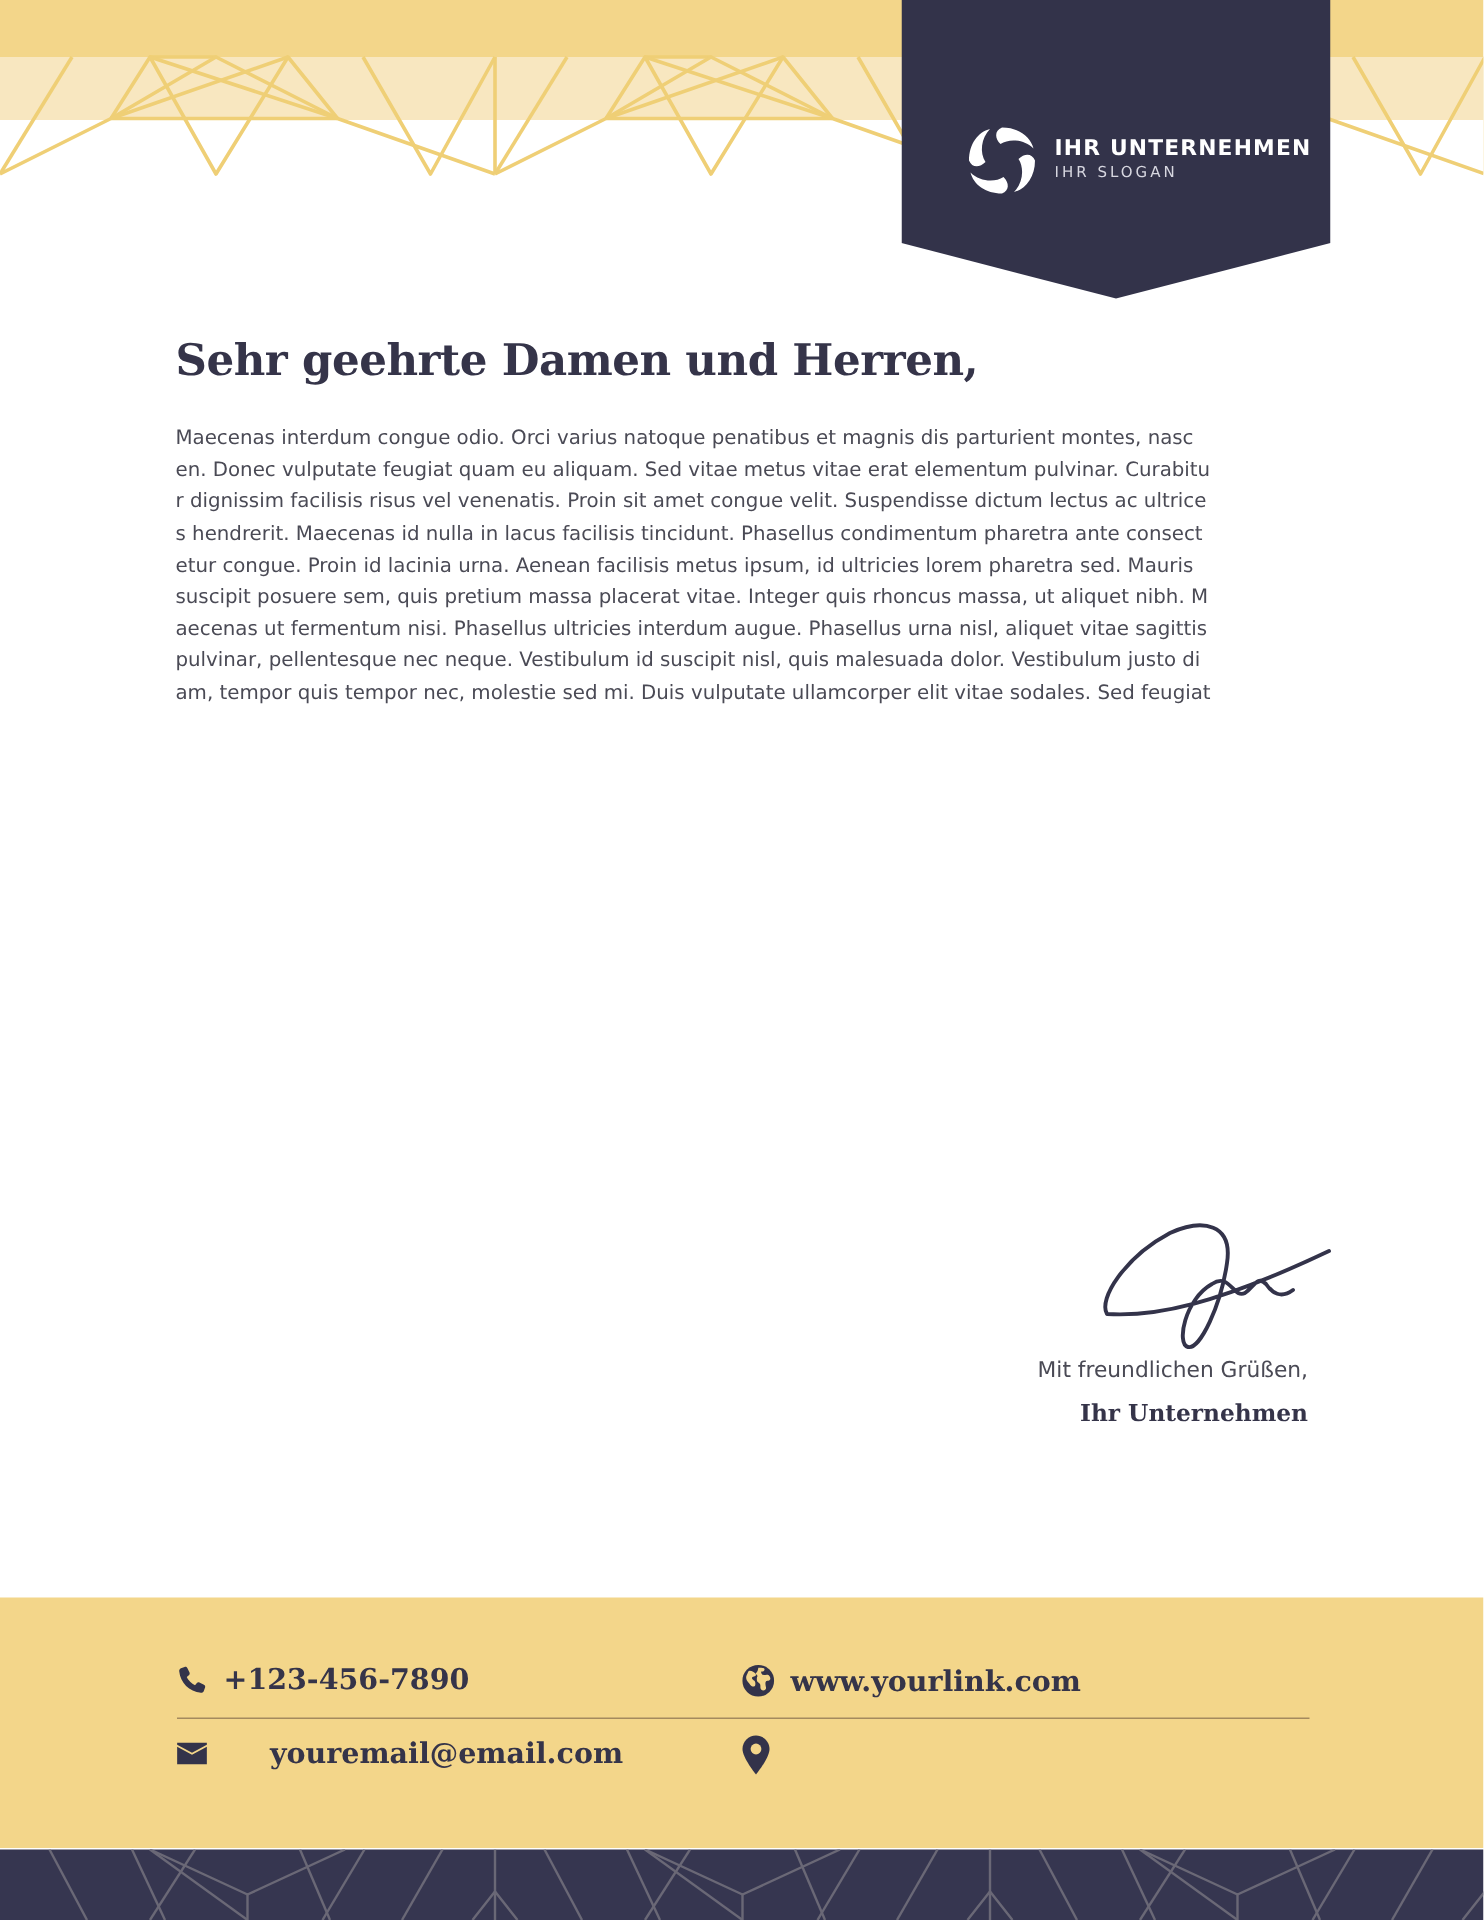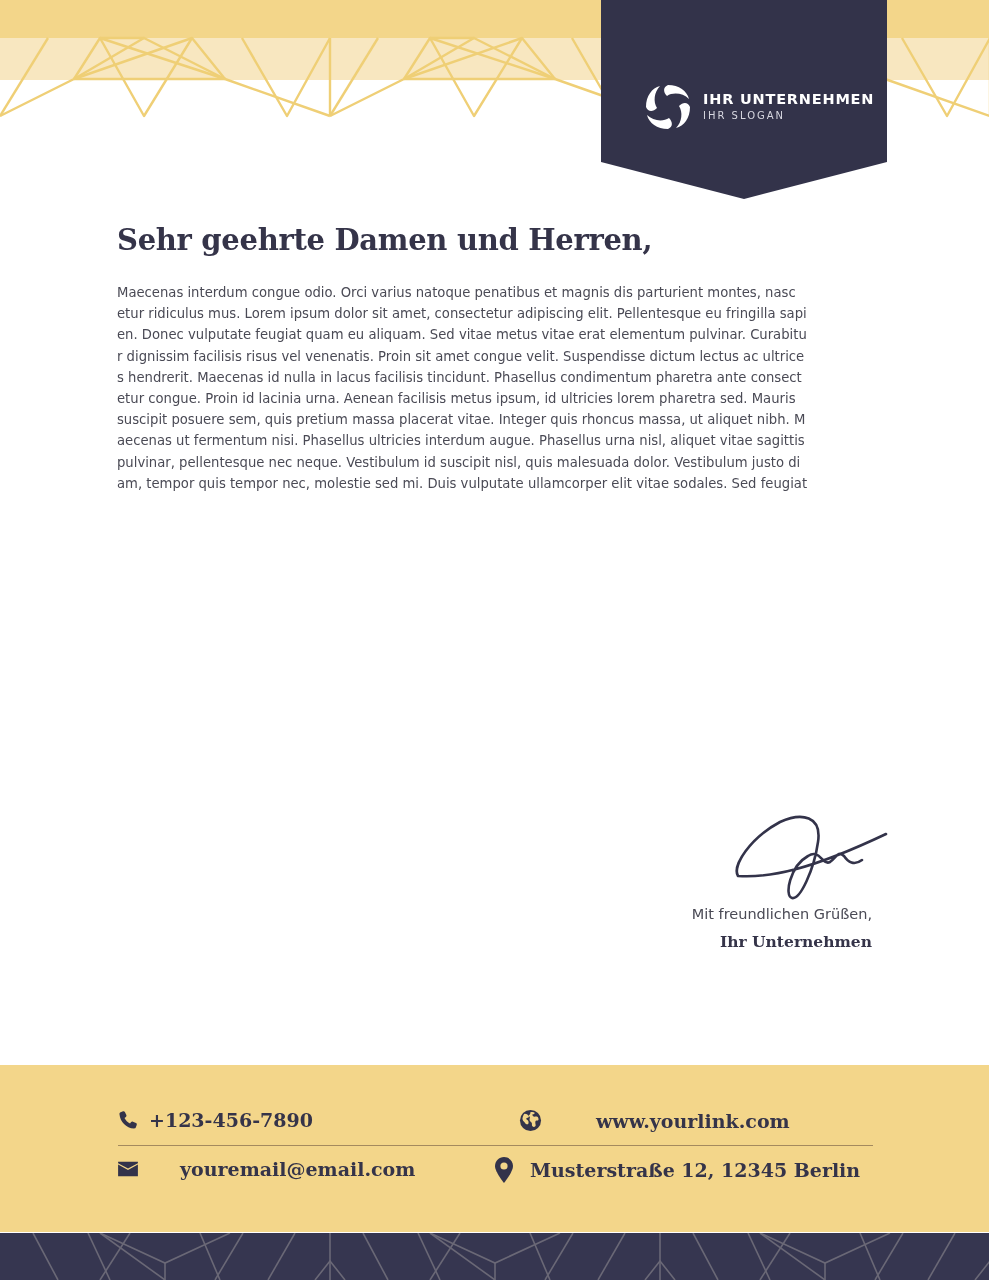--- a/index.html
+++ b/index.html
@@ -17,21 +17,21 @@
   .body-text { position:absolute; left:117px; top:282px; width:760px; font-family:"DejaVu Sans", sans-serif; font-size:13.2px; line-height:21.2px; color:#4a4a55; margin:0; }
   .body-text div { white-space:nowrap; }
   .signature { position:absolute; left:730px; top:808px; width:160px; height:100px; }
   .closing { position:absolute; right:117px; top:906px; font-family:"DejaVu Sans", sans-serif; font-size:14.5px; color:#4a4a55; }
   .signer { position:absolute; right:117px; top:932px; font-family:"DejaVu Serif", serif; font-weight:bold; font-size:15.5px; color:#353449; text-align:right; }
   .footer { position:absolute; left:0; top:1065px; width:989px; height:167px; background:#f3d68a; }
   .footer-divider { position:absolute; left:118px; top:1145px; width:755px; height:1px; background:#a48a5e; }
   .contact { position:absolute; display:flex; align-items:center; font-family:"DejaVu Serif", serif; font-weight:bold; font-size:19px; color:#353449; }
   .contact svg { flex:none; }
   .c-phone { left:117px; top:1109px; }
-  .c-web { left:519px; top:1109px;gap:44px; }
+  .c-web { left:494px; top:1109px; }
   .c-mail { left:117px; top:1158px;gap:28px; }
   .c-addr { left:494px; top:1156px; }
   .contact span.txt { margin-left:10px; }
   .bottom-band { position:absolute; left:0; top:1233px; width:989px; height:47px; background:#363650; }
   .bottom-pattern { position:absolute; left:0; top:1233px; width:989px; height:47px; }
 </style>
 </head>
 <body>
 
 <div class="header-band"></div>
@@ -70,21 +70,20 @@
   </svg>
   <div class="logo-text">
     <div class="company">IHR UNTERNEHMEN</div>
     <div class="slogan">IHR SLOGAN</div>
   </div>
 </div>
 
 <h1 class="greeting">Sehr geehrte Damen und Herren,</h1>
 <div class="body-text">
   <div>Maecenas interdum congue odio. Orci varius natoque penatibus et magnis dis parturient montes, nasc</div>
-  <div>etur ridiculus mus. Lorem ipsum dolor sit amet, consectetur adipiscing elit. Pellentesque eu fringilla sapi</div>
   <div>en. Donec vulputate feugiat quam eu aliquam. Sed vitae metus vitae erat elementum pulvinar. Curabitu</div>
   <div>r dignissim facilisis risus vel venenatis. Proin sit amet congue velit. Suspendisse dictum lectus ac ultrice</div>
   <div>s hendrerit. Maecenas id nulla in lacus facilisis tincidunt. Phasellus condimentum pharetra ante consect</div>
   <div>etur congue. Proin id lacinia urna. Aenean facilisis metus ipsum, id ultricies lorem pharetra sed.   Mauris</div>
   <div>suscipit posuere sem, quis pretium massa placerat vitae. Integer quis rhoncus massa, ut aliquet nibh. M</div>
   <div>aecenas ut fermentum nisi. Phasellus ultricies interdum augue. Phasellus urna nisl, aliquet vitae sagittis</div>
   <div>pulvinar, pellentesque nec neque. Vestibulum id suscipit nisl, quis malesuada dolor. Vestibulum justo di</div>
   <div>am, tempor quis tempor nec, molestie sed mi. Duis vulputate ullamcorper elit vitae sodales. Sed feugiat</div>
 </div>
 
@@ -118,21 +117,20 @@
     <path fill="#33334a" d="M1 2 H23 V3.5 L12 9.5 L1 3.5 Z"></path>
   </svg>
   <span class="txt" style="margin-left:13px">youremail@email.com</span>
 </div>
 
 <div class="contact c-addr">
   <svg viewBox="0 0 20 28" width="20" height="28">
     <path fill="#33334a" d="M10 1C5 1 1 5 1 10c0 6 9 17 9 17s9-11 9-17c0-5-4-9-9-9z"></path>
     <circle cx="10" cy="10" r="3.6" fill="#f3d68a"></circle>
   </svg>
-  <span class="txt" style="margin-left:16px">Musterstraße 12, 12345 Berlin</span>
 </div>
 
 <div class="bottom-band"></div>
 <svg class="bottom-pattern" viewBox="0 0 989 47" width="989" height="47">
   <g stroke="#6a6876" stroke-width="1.6" fill="none">
     <g id="bunit">
       <polyline points="33,0 58,47"></polyline>
       <polyline points="88,0 110,47"></polyline>
       <polyline points="100,0 165,47"></polyline>
       <polyline points="130,0 100,47"></polyline>

